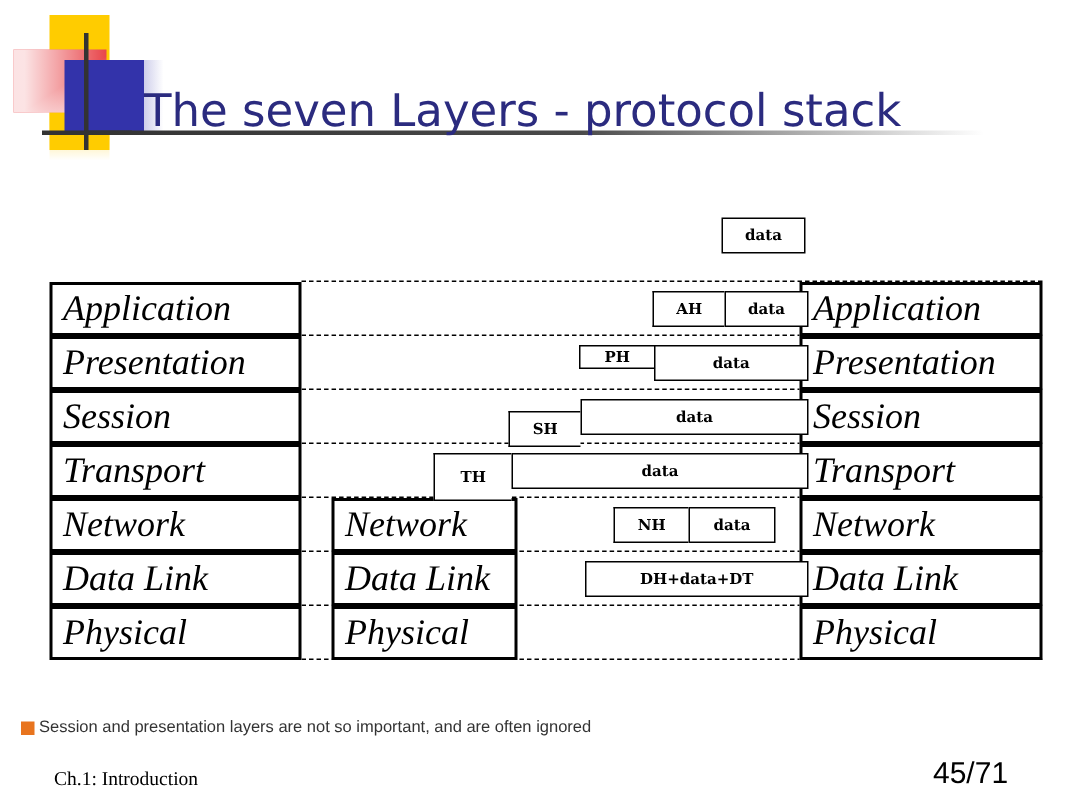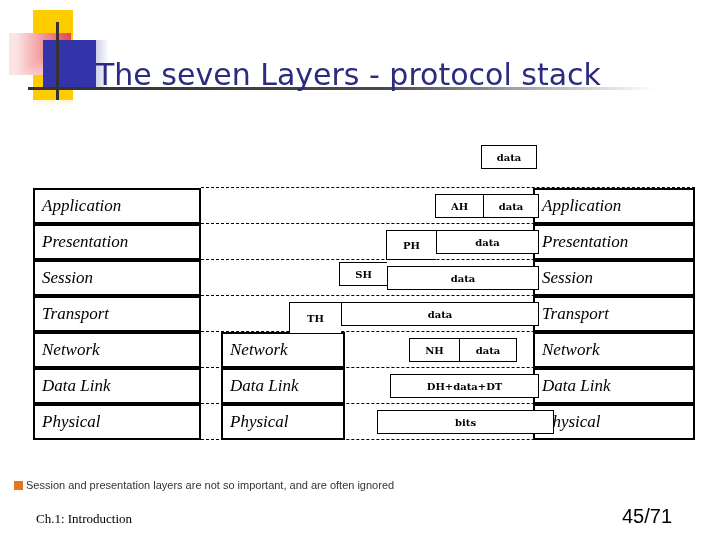--- a/index.html
+++ b/index.html
@@ -120,21 +120,21 @@
   }
 
   
   .layer-cell {
     position: absolute;
     box-sizing: border-box;
     border: 2px solid #000000;
     background: #ffffff;
     font-family: "Liberation Serif", serif;
     font-style: italic;
-    font-size: 17px;
+    font-size: 24px;
     color: #000000;
     display: flex;
     align-items: center;
     padding-left: 7px;
     white-space: nowrap;
   }
 
   
   .pdu {
     position: absolute;
@@ -236,30 +236,29 @@
     <div class="layer-cell" style="left: 221px; top: 404px; width: 124px; height: 36px; z-index: 3;">Physical</div>
     <div class="layer-cell" style="left: 533px; top: 188px; width: 162px; height: 36px; z-index: 3;">Application</div>
     <div class="layer-cell" style="left: 533px; top: 224px; width: 162px; height: 36px; z-index: 3;">Presentation</div>
     <div class="layer-cell" style="left: 533px; top: 260px; width: 162px; height: 36px; z-index: 3;">Session</div>
     <div class="layer-cell" style="left: 533px; top: 296px; width: 162px; height: 36px; z-index: 3;">Transport</div>
     <div class="layer-cell" style="left: 533px; top: 332px; width: 162px; height: 36px; z-index: 3;">Network</div>
     <div class="layer-cell" style="left: 533px; top: 368px; width: 162px; height: 36px; z-index: 3;">Data Link</div>
     <div class="layer-cell" style="left: 533px; top: 404px; width: 162px; height: 36px; z-index: 3;">Physical</div>
     <div class="pdu" style="left: 414px; top: 194px; width: 48px; height: 24px; border-right: none;">AH</div>
     <div class="pdu" style="left: 462px; top: 194px; width: 56px; height: 24px;">data</div>
-    <div class="pdu" style="left: 365px; top: 230px; width: 50px; height: 30px; border-right: none;">PH</div>
+    <div class="pdu" style="left: 365px; top: 230px; width: 50px; height: 16px; border-right: none;">PH</div>
     <div class="pdu" style="left: 415px; top: 230px; width: 103px; height: 24px;">data</div>
-    <div class="pdu" style="left: 318px; top: 262px; width: 48px; height: 24px; border-right: none;">SH</div>
+    <div class="pdu" style="left: 318px; top: 274px; width: 48px; height: 24px; border-right: none;">SH</div>
     <div class="pdu" style="left: 366px; top: 266px; width: 152px; height: 24px;">data</div>
     <div class="pdu" style="left: 268px; top: 302px; width: 52px; height: 32px; border-right: none;">TH</div>
     <div class="pdu" style="left: 320px; top: 302px; width: 198px; height: 24px;">data</div>
     <div class="pdu" style="left: 388px; top: 338px; width: 50px; height: 24px; border-right: none;">NH</div>
     <div class="pdu" style="left: 438px; top: 338px; width: 58px; height: 24px;">data</div>
     <div class="pdu" style="left: 369px; top: 374px; width: 149px; height: 24px;">DH+data+DT</div>
-    <div class="pdu" style="left: 356px; top: 410px; width: 177px; height: 24px;">bits</div>
   </div>
 
 <div id="footer-note">
   <div id="footer-bullet"></div>
   <div id="footer-note-text">Session and presentation layers are not so important, and are often ignored</div>
 </div>
 <div id="footer-chapter">Ch.1: Introduction</div>
 <div id="footer-page">45/71</div>
 
 </body></html>

